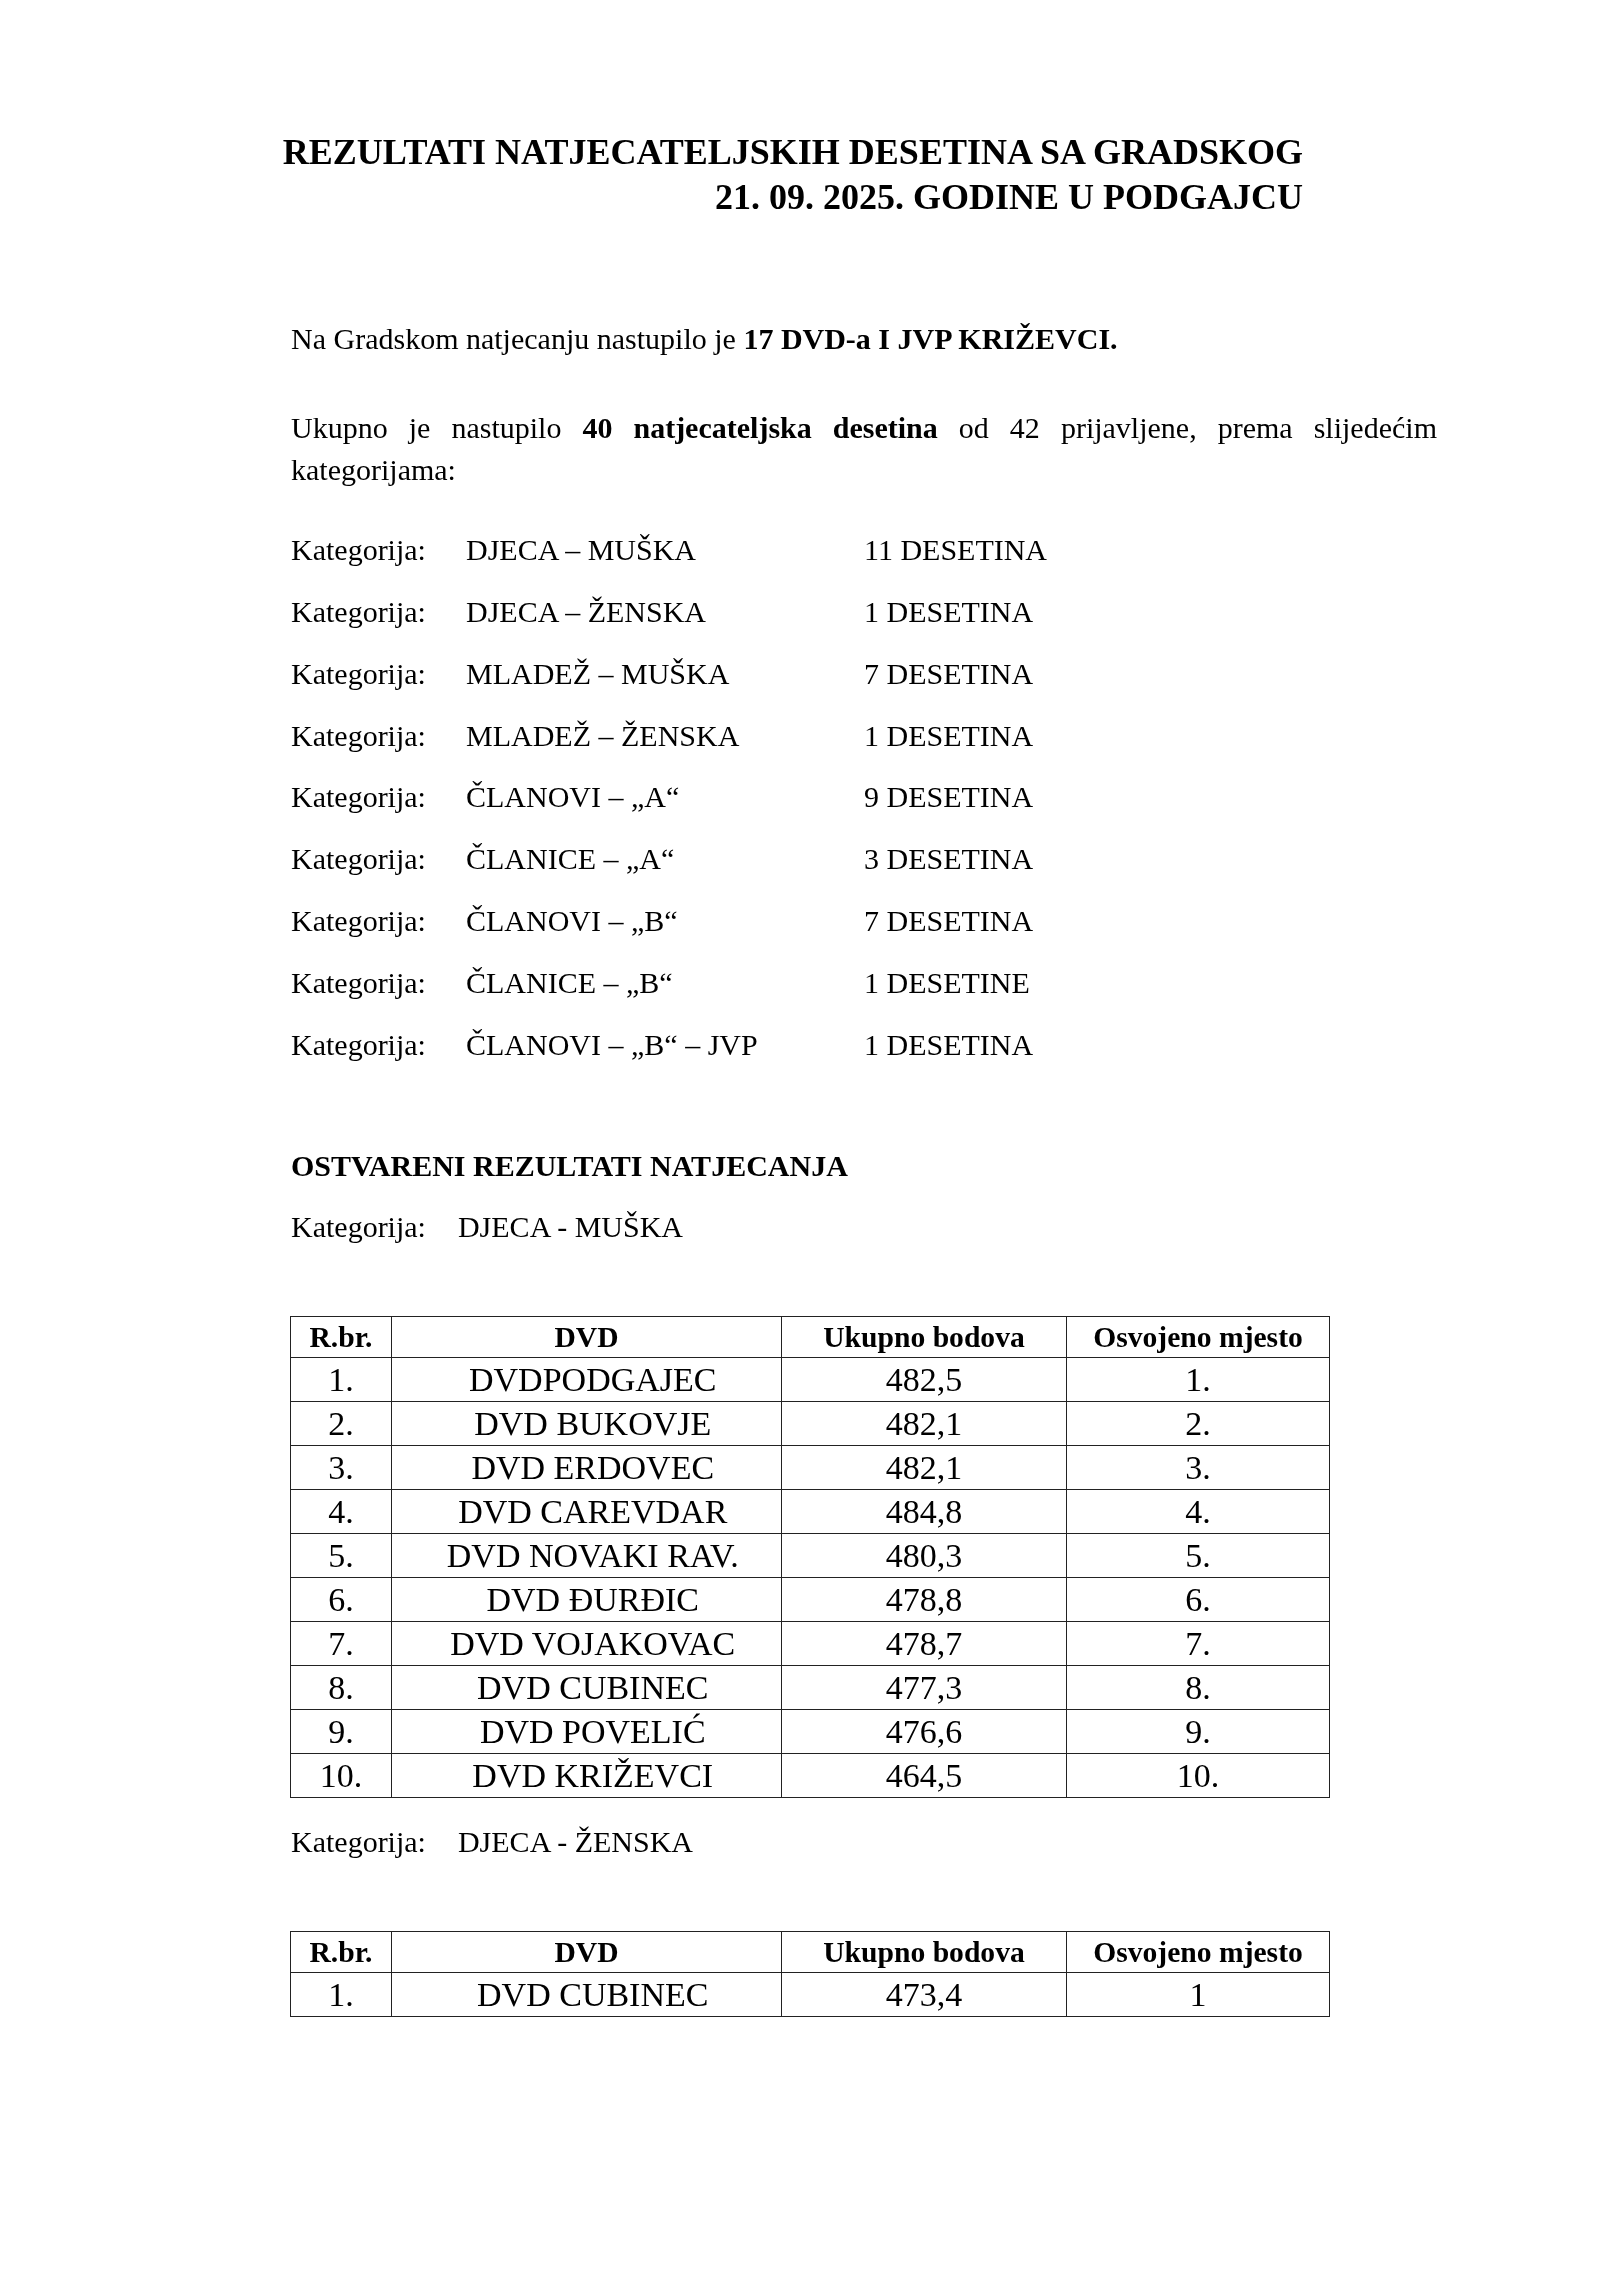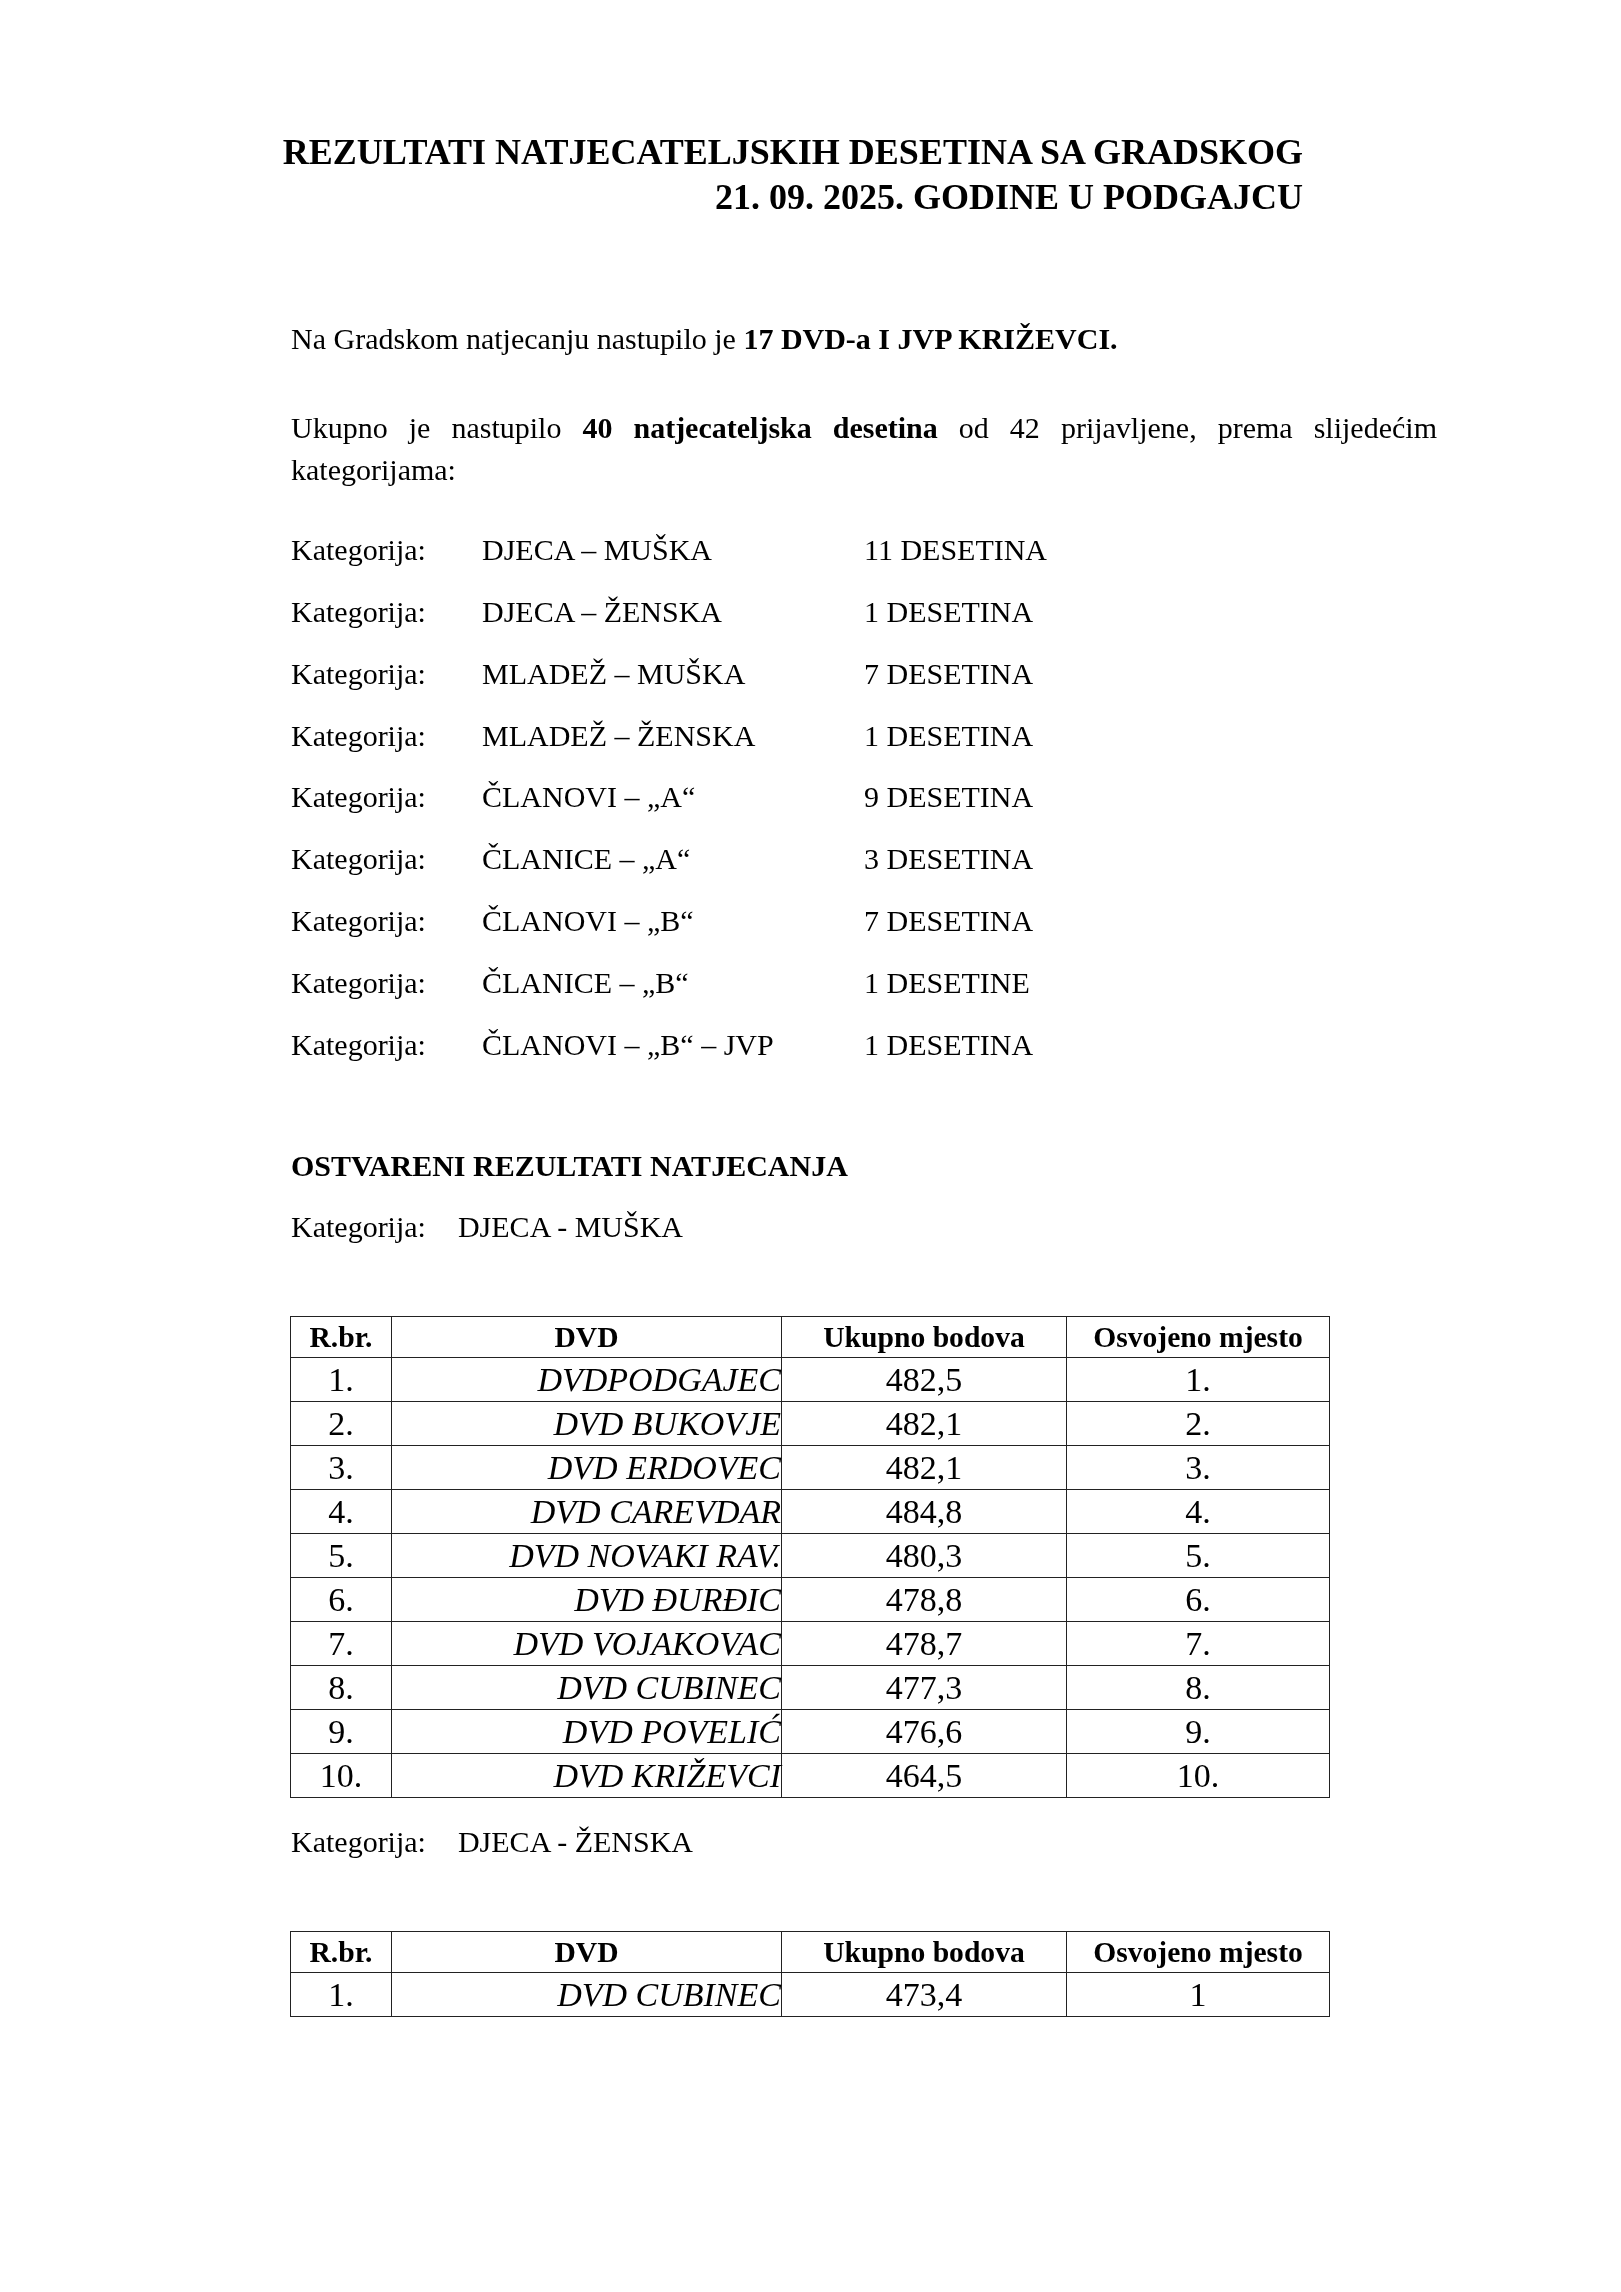--- a/index.html
+++ b/index.html
@@ -16,21 +16,21 @@
     position: absolute; left: 291px; width: 1146px; font-size: 30px; line-height: 42px;
     text-align: justify;
   }
   .para b { font-weight: bold; }
   .cat-row {
     position: absolute; left: 291px; font-size: 30px; height: 39px; line-height: 39px;
     white-space: nowrap;
   }
   .cat-row span { position: absolute; top: 0; white-space: nowrap; }
   .cat-row .c1 { left: 0; }
-  .cat-row .c2 { left: 191px; }
+  .cat-row .c2 { left: 175px; }
   .cat-row .c3 { left: 573px; }
   .section-heading {
     position: absolute; left: 291px; font-size: 30px; font-weight: bold; white-space: nowrap;
   }
   .sub-heading {
     position: absolute; left: 291px; font-size: 30px; font-weight: normal; white-space: nowrap;
   }
   .sub-heading .val { margin-left: 32px; }
   table.results {
     position: absolute; left: 290px; width: 1040px; border-collapse: collapse;
@@ -39,21 +39,21 @@
   }
   table.results th, table.results td {
     border: 1.8px solid #222; padding: 0; text-align: center; white-space: nowrap;
   }
   table.results th {
     font-weight: bold; font-size: 29.6px; height: 40px; line-height: 40px;
   }
   table.results td {
     font-size: 34px; height: 43px; line-height: 43px;
   }
-  table.results td.name { text-align: right; padding-left: 12.5px; font-style: italic; }
+  table.results td.name { text-align: center; padding-left: 12.5px; }
   col.c-rbr { width: 101px; }
   col.c-dvd { width: 390px; }
   col.c-pts { width: 285px; }
   col.c-pl  { width: 263px; }
 </style>
 </head>
 <body>
 
 <div class="title">
   <div>REZULTATI NATJECATELJSKIH DESETINA SA GRADSKOG</div>

